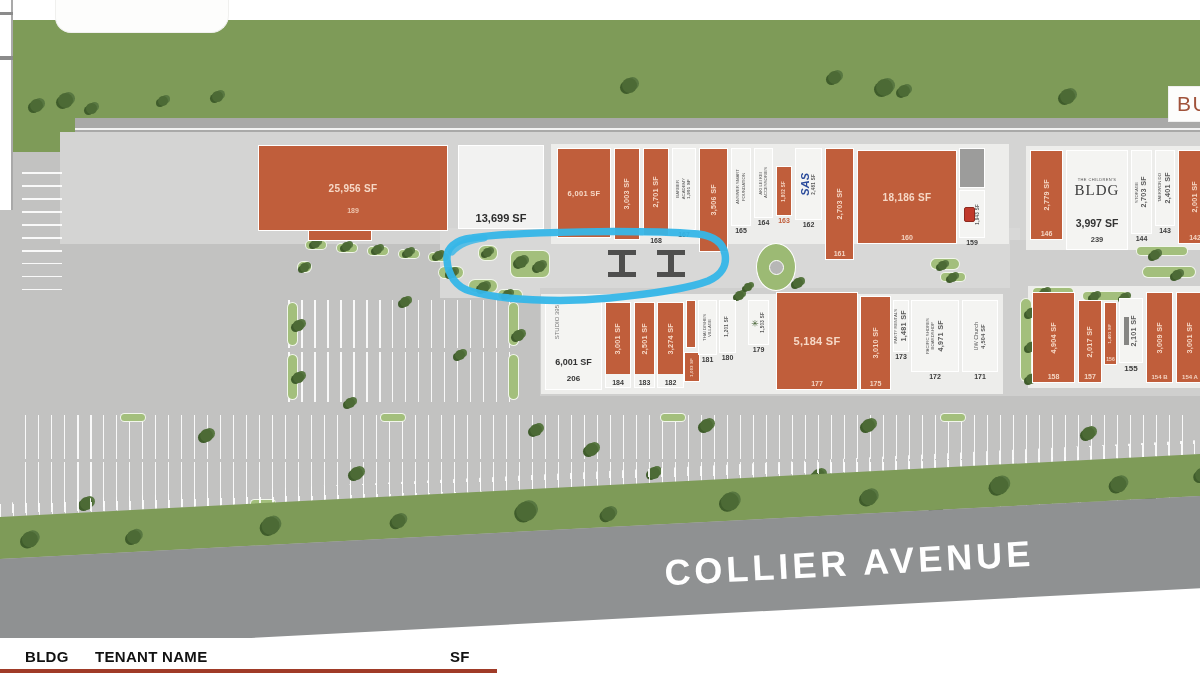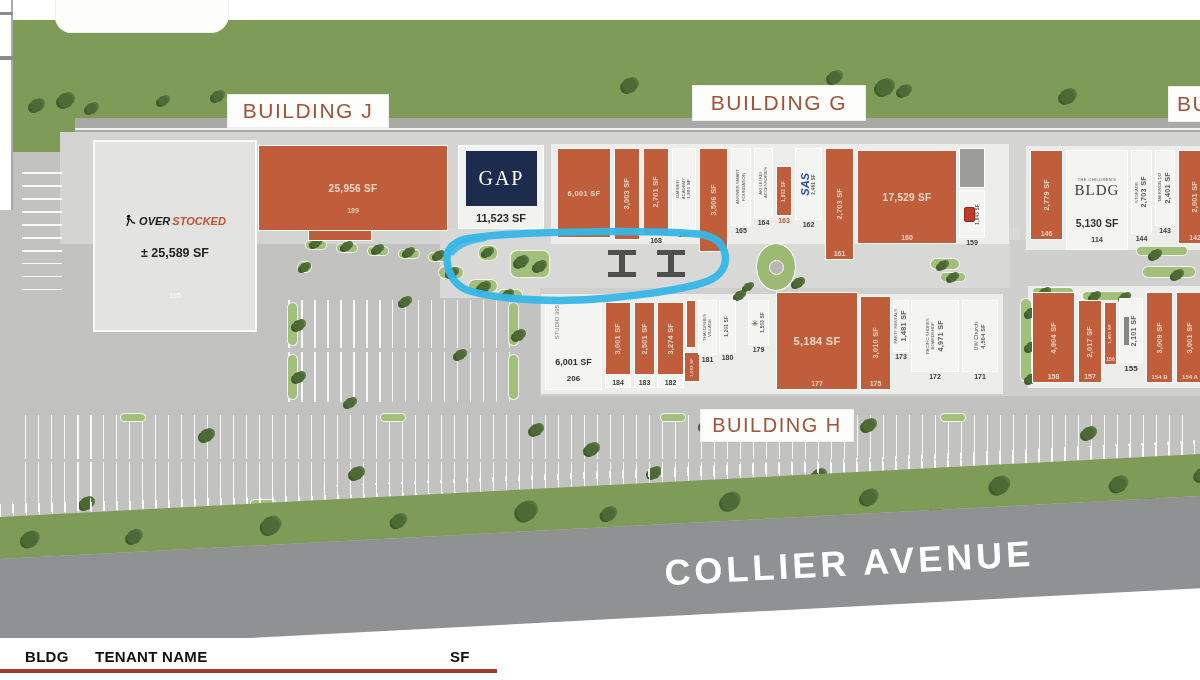--- a/index.html
+++ b/index.html
@@ -213,38 +213,38 @@
       <div class="unit white" style="left: 795px; top: 148px; width: 27px; height: 72px;">
         <span class="saslogo v" style="font-size: 11px;">SAS</span>
         <span class="v sft" style="font-size: 4.5px; color: rgb(90, 90, 90);">2,481 SF</span>
         <span class="num below" style="font-size: 7px;">162</span>
       </div>
       <div class="unit orange" style="left: 825px; top: 148px; width: 29px; height: 112px;">
         <span class="v sft" style="font-size: 7.2px;">2,703 SF</span>
         <span class="num on" style="font-size: 7px;">161</span>
       </div>
       <div class="unit orange" style="left: 857px; top: 150px; width: 100px; height: 94px;">
-        <span class="sft" style="font-size: 10px;">17,529 SF</span>
+        <span class="sft" style="font-size: 10px;">18,186 SF</span>
         <span class="num on" style="font-size: 7px;">160</span>
       </div>
       <div class="unit dark" style="left: 959px; top: 148px; width: 26px; height: 40px;"></div>
       <div class="unit white" style="left: 959px; top: 190px; width: 26px; height: 48px;">
         <div class="icon-red"></div>
         <span class="v sft" style="font-size: 4.5px; color: rgb(90, 90, 90);">1,943 SF</span>
         <span class="num below" style="font-size: 7px;">159</span>
       </div>
       <div class="unit orange" style="left: 1030px; top: 150px; width: 33px; height: 90px;">
         <span class="v sft" style="font-size: 7.2px;">2,779 SF</span>
         <span class="num on" style="font-size: 7px;">146</span>
       </div>
       <div class="unit white" style="left: 1066px; top: 150px; width: 62px; height: 100px; flex-direction: column; justify-content: flex-start; padding-top: 26px;">
         <div class="cptop">THE CHILDREN'S</div>
         <div class="cpmain">BLDG</div>
-        <div class="sfh" style="bottom: 20px; font-size: 10.5px; color: rgb(51, 51, 51);">5,130 SF</div>
-        <div class="num" style="bottom: 5px; left: 50%; transform: translateX(-50%); font-size: 7.5px; color: rgb(68, 68, 68);">114</div>
+        <div class="sfh" style="bottom: 20px; font-size: 10.5px; color: rgb(51, 51, 51);">3,997 SF</div>
+        <div class="num" style="bottom: 5px; left: 50%; transform: translateX(-50%); font-size: 7.5px; color: rgb(68, 68, 68);">239</div>
       </div>
       <div class="unit white" style="left: 1131px; top: 150px; width: 21px; height: 84px;">
         <span class="v namet" style="font-size: 4.3px;">STORAGE</span>
         <span class="v sft" style="font-size: 7.2px; color: rgb(90, 90, 90);">2,703 SF</span>
         <span class="num below" style="font-size: 7px;">144</span>
       </div>
       <div class="unit white" style="left: 1155px; top: 150px; width: 20px; height: 76px;">
         <span class="v namet" style="font-size: 4.3px;">TAEKWON DO</span>
         <span class="v sft" style="font-size: 7.2px; color: rgb(90, 90, 90);">2,401 SF</span>
         <span class="num below" style="font-size: 7px;">143</span>
@@ -338,60 +338,44 @@
       <div class="unit orange" style="left: 1146px; top: 292px; width: 27px; height: 91px;">
         <span class="v sft" style="font-size: 7.2px;">3,009 SF</span>
         <span class="num on" style="font-size: 6px;">154 B</span>
       </div>
       <div class="unit orange" style="left: 1176px; top: 292px; width: 28px; height: 91px;">
         <span class="v sft" style="font-size: 7.2px;">3,001 SF</span>
         <span class="num on" style="font-size: 6px;">154 A</span>
       </div>
     </div>
 
-  <div class="abs" style="left:93px;top:140px;width:164px;height:192px;background:#e3e3e2;border:2px solid #fafafa;box-sizing:border-box;z-index:20;">
-    <div class="ovlogo" style="left:0;right:0;top:72px;">
-      <svg width="13" height="13" viewBox="0 0 14 14">
-          <circle cx="5" cy="2.5" r="1.8" fill="#111"></circle>
-          <path d="M3 13 L5 8 L4 5 L7 6 L9 9 L12 10" stroke="#111" stroke-width="1.4" fill="none"></path>
-        </svg>
-      <span style="color:#1d1d1d;">OVER</span>
-        <span style="color:#c8502e;">STOCKED</span>
-    </div>
-    <div class="abs" style="left:0;right:0;top:104px;text-align:center;font-size:12.5px;font-weight:bold;color:#222;">± 25,589 SF</div>
-    <div class="abs" style="left:0;right:0;top:150px;text-align:center;font-size:7px;color:#fdfdfd;">195</div>
-  </div>
 
   <div class="abs" style="left:308px;top:229px;width:64px;height:12px;background:#c05e3b;border:1px solid #fff;box-sizing:border-box;z-index:19;"></div>
 
   <div class="abs" style="left:458px;top:145px;width:86px;height:84px;background:#f2f2f1;border:1px solid #fff;box-sizing:border-box;z-index:20;">
-    <div class="gapbox" style="left:7px;top:5px;width:71px;height:55px;font-size:20px;">GAP</div>
-    <div class="abs" style="left:0;right:0;bottom:4px;text-align:center;font-size:11px;font-weight:bold;color:#2c2c2c;">11,523 SF</div>
+    <div class="abs" style="left:0;right:0;bottom:4px;text-align:center;font-size:11px;font-weight:bold;color:#2c2c2c;">13,699 SF</div>
   </div>
 
   <div id="plaza-layer">
       <div class="picnic" style="left: 608px; top: 250px; width: 30px; height: 28px;">
         <div style="left: 0px; top: 0px; width: 28px; height: 5px;"></div>
         <div style="left: 0px; top: 22px; width: 28px; height: 5px;"></div>
         <div style="left: 11px; top: 0px; width: 6px; height: 27px;"></div>
       </div>
       <div class="picnic" style="left: 657px; top: 250px; width: 30px; height: 28px;">
         <div style="left: 0px; top: 0px; width: 28px; height: 5px;"></div>
         <div style="left: 0px; top: 22px; width: 28px; height: 5px;"></div>
         <div style="left: 11px; top: 0px; width: 6px; height: 27px;"></div>
       </div>
       <div style="position: absolute; left: 756px; top: 243px; width: 38px; height: 46px; background: rgb(156, 186, 116); border: 1.5px solid rgb(255, 255, 255); border-radius: 50%; z-index: 22;">
         <div style="position: absolute; left: 12px; top: 16px; width: 13px; height: 13px; background: rgb(183, 183, 182); border: 1px solid rgb(255, 255, 255); border-radius: 50%;"></div>
       </div>
     </div>
 
-  <div class="blabel" style="left:227px;top:94px;width:160px;height:32px;">BUILDING J</div>
-  <div class="blabel" style="left:692px;top:85px;width:172px;height:34px;">BUILDING G</div>
   <div class="blabel" style="left:1168px;top:86px;width:130px;height:34px;justify-content:flex-start;padding-left:8px;">BUILDING F</div>
-  <div class="blabel" style="left:700px;top:409px;width:152px;height:31px;font-size:20px;">BUILDING H</div>
 
   <div class="collier">
     <div class="abs" style="left:0;top:0;width:1340px;height:14px;background:repeating-linear-gradient(90deg,rgba(255,255,255,.9) 0 1.5px,transparent 1.5px 13px);"></div>
     <div class="abs grass" style="left:0;top:14px;width:1340px;height:42px;" id="collier-green">
         <div class="tree" style="left: 60px; top: 16px; width: 16px; height: 16px;"></div>
         <div class="tree" style="left: 165px; top: 20px; width: 14px; height: 14px;"></div>
         <div class="tree" style="left: 300px; top: 14px; width: 18px; height: 18px;"></div>
         <div class="tree" style="left: 430px; top: 18px; width: 14px; height: 14px;"></div>
         <div class="tree" style="left: 555px; top: 12px; width: 20px; height: 20px;"></div>
         <div class="tree" style="left: 640px; top: 22px; width: 14px; height: 14px;"></div>

